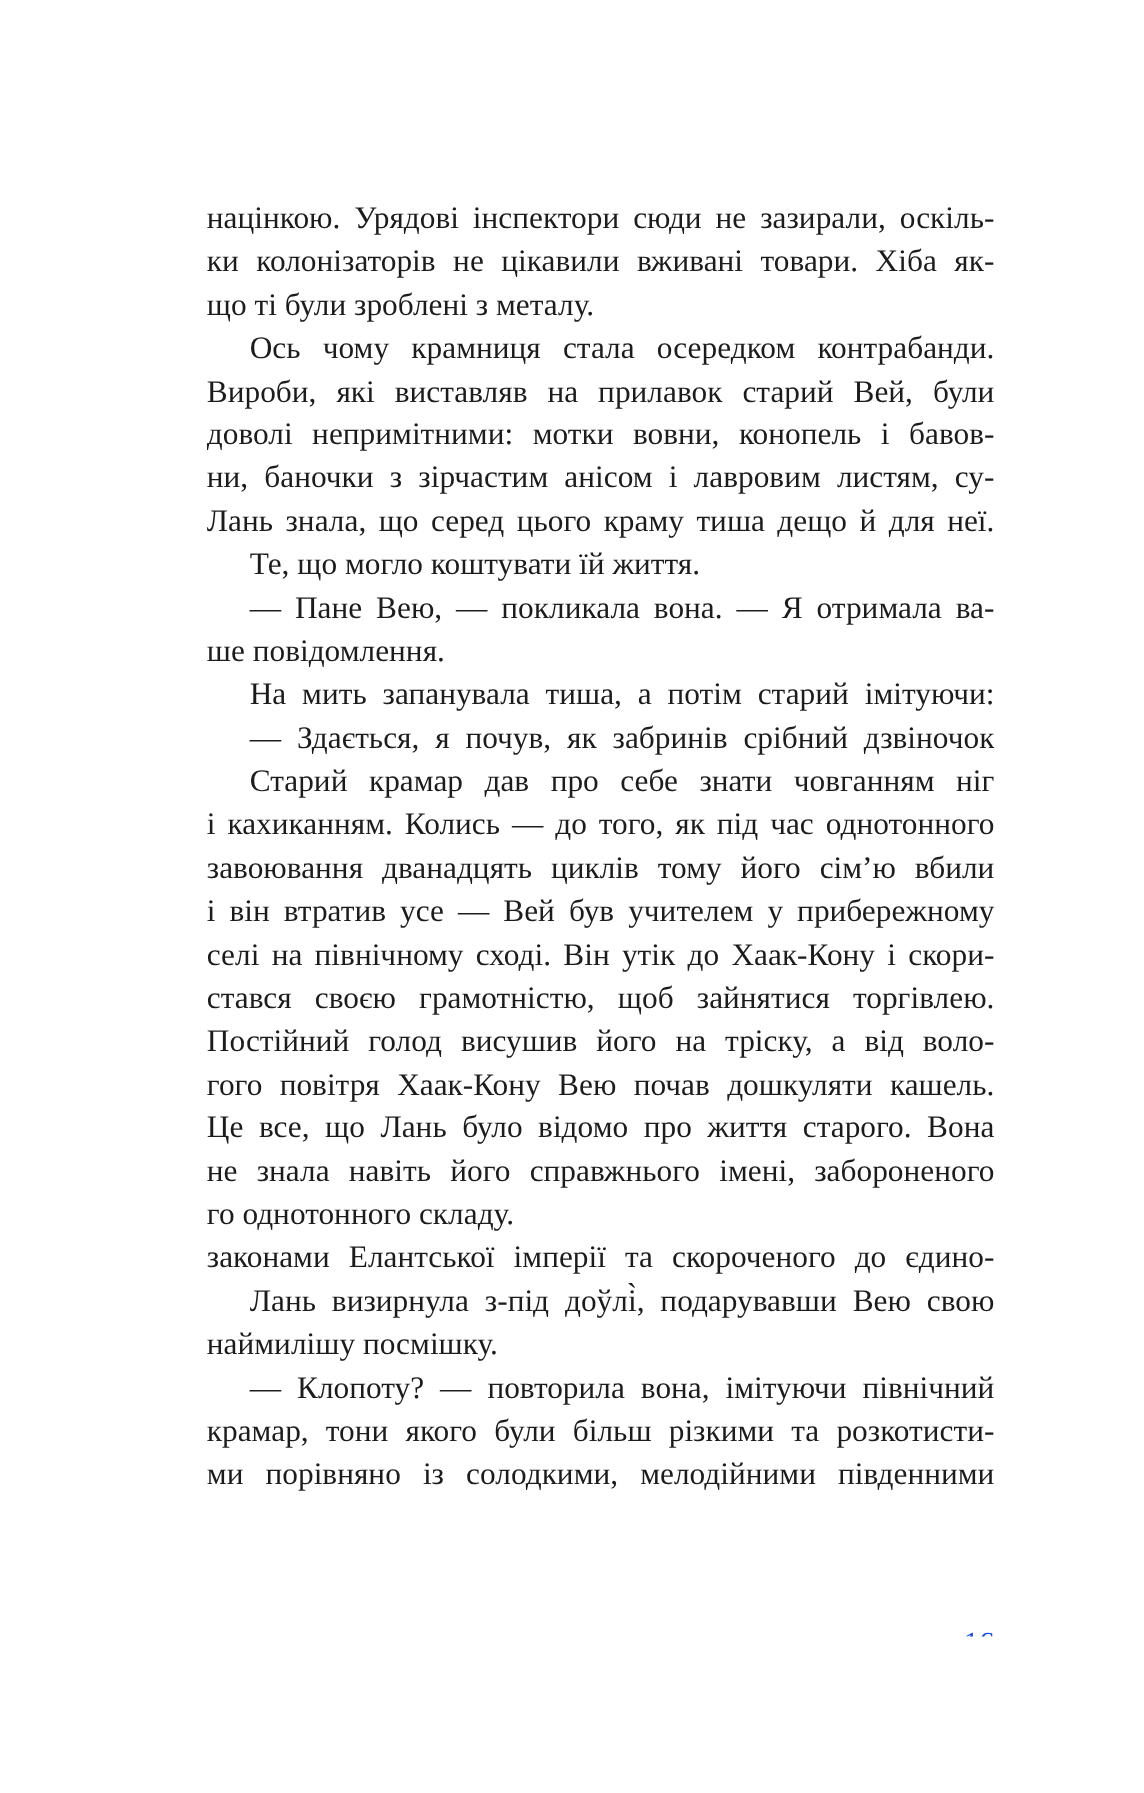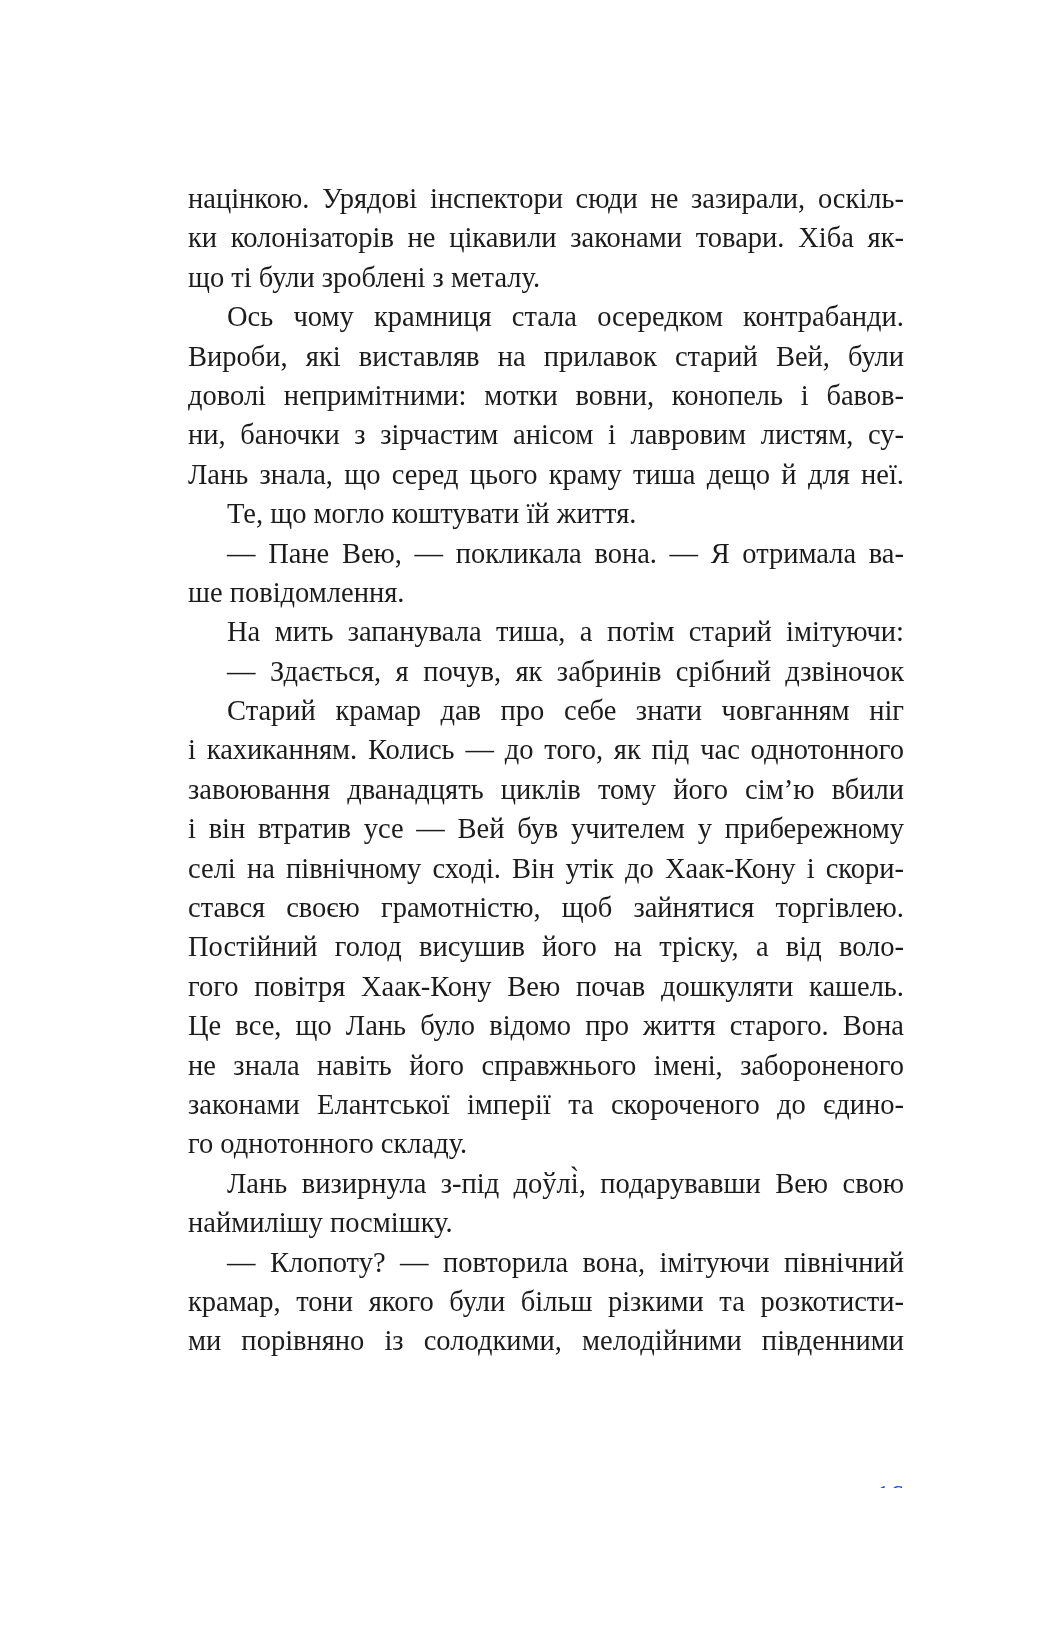--- a/index.html
+++ b/index.html
@@ -46,21 +46,21 @@
     font-size: 28px;
     color: #1d4ed8;
   }
 </style>
 </head>
 <body>
 
 <div class="book-page" style="background: rgb(255, 255, 255); color: rgb(28, 28, 28);">
   <main class="text-block" id="text-block">
       <div class="line fill">націнкою. Урядові інспектори сюди не зазирали, оскіль-</div>
-      <div class="line fill">ки колонізаторів не цікавили законами товари. Хіба як-</div>
+      <div class="line fill">ки колонізаторів не цікавили вживані товари. Хіба як-</div>
       <div class="line">що ті були зроблені з металу.</div>
       <div class="line indent fill">Ось чому крамниця стала осередком контрабанди.</div>
       <div class="line fill">Вироби, які виставляв на прилавок старий Вей, були</div>
       <div class="line fill">доволі непримітними: мотки вовни, конопель і бавов-</div>
       <div class="line fill">ни, баночки з зірчастим анісом і лавровим листям, су-</div>
       <div class="line fill">Лань знала, що серед цього краму тиша дещо й для неї.</div>
       <div class="line indent">Те, що могло коштувати їй життя.</div>
       <div class="line indent fill">— Пане Вею, — покликала вона. — Я отримала ва-</div>
       <div class="line">ше повідомлення.</div>
       <div class="line indent fill">На мить запанувала тиша, а потім старий імітуючи:</div>
@@ -68,22 +68,22 @@
       <div class="line indent fill">Старий крамар дав про себе знати човганням ніг</div>
       <div class="line fill">і кахиканням. Колись — до того, як під час однотонного</div>
       <div class="line fill">завоювання дванадцять циклів тому його сім’ю вбили</div>
       <div class="line fill">і він втратив усе — Вей був учителем у прибережному</div>
       <div class="line fill">селі на північному сході. Він утік до Хаак-Кону і скори-</div>
       <div class="line fill">стався своєю грамотністю, щоб зайнятися торгівлею.</div>
       <div class="line fill">Постійний голод висушив його на тріску, а від воло-</div>
       <div class="line fill">гого повітря Хаак-Кону Вею почав дошкуляти кашель.</div>
       <div class="line fill">Це все, що Лань було відомо про життя старого. Вона</div>
       <div class="line fill">не знала навіть його справжнього імені, забороненого</div>
+      <div class="line">го однотонного складу.</div>
       <div class="line fill">законами Елантської імперії та скороченого до єдино-</div>
-      <div class="line">го однотонного складу.</div>
       <div class="line indent fill">Лань визирнула з-під доўлі̀, подарувавши Вею свою</div>
       <div class="line">наймилішу посмішку.</div>
       <div class="line indent fill">— Клопоту? — повторила вона, імітуючи північний</div>
       <div class="line fill">крамар, тони якого були більш різкими та розкотисти-</div>
       <div class="line fill">ми порівняно із солодкими, мелодійними південними</div>
     </main>
   <div class="folio">16</div>
 </div>
 
 </body></html>

